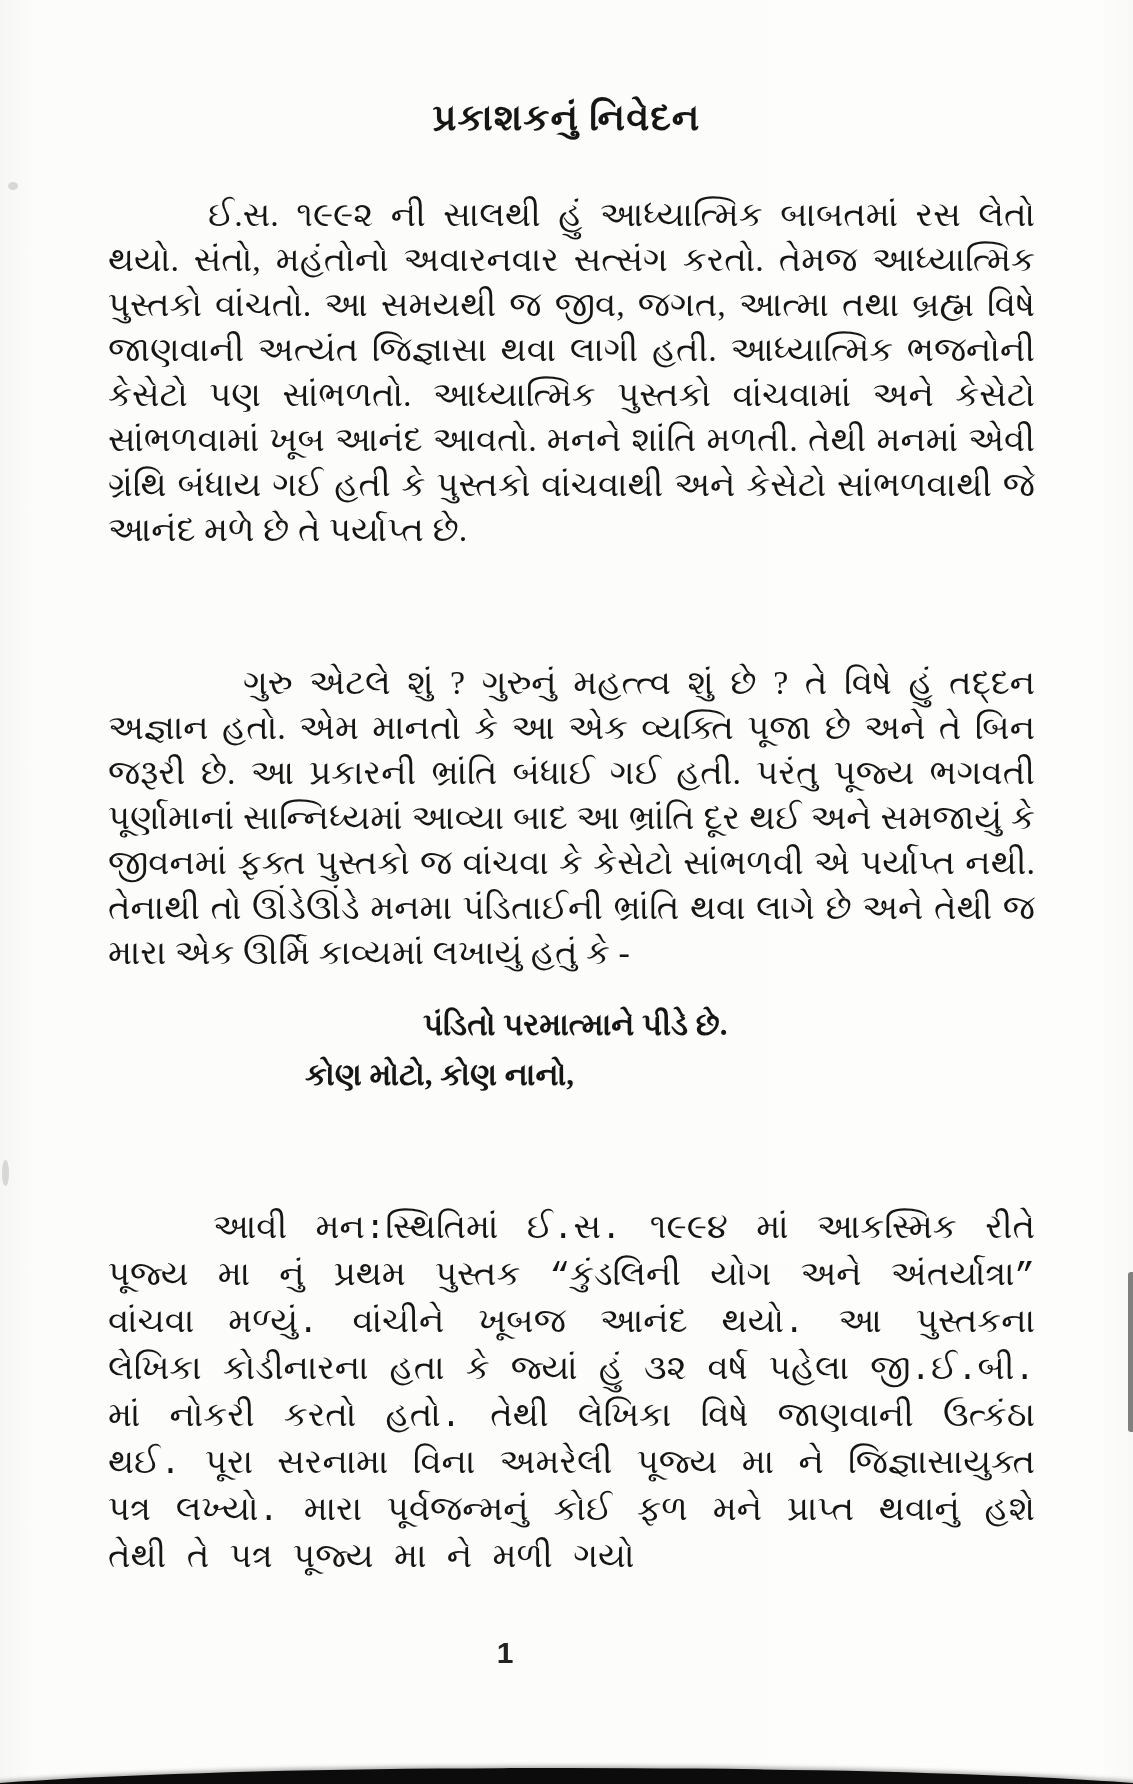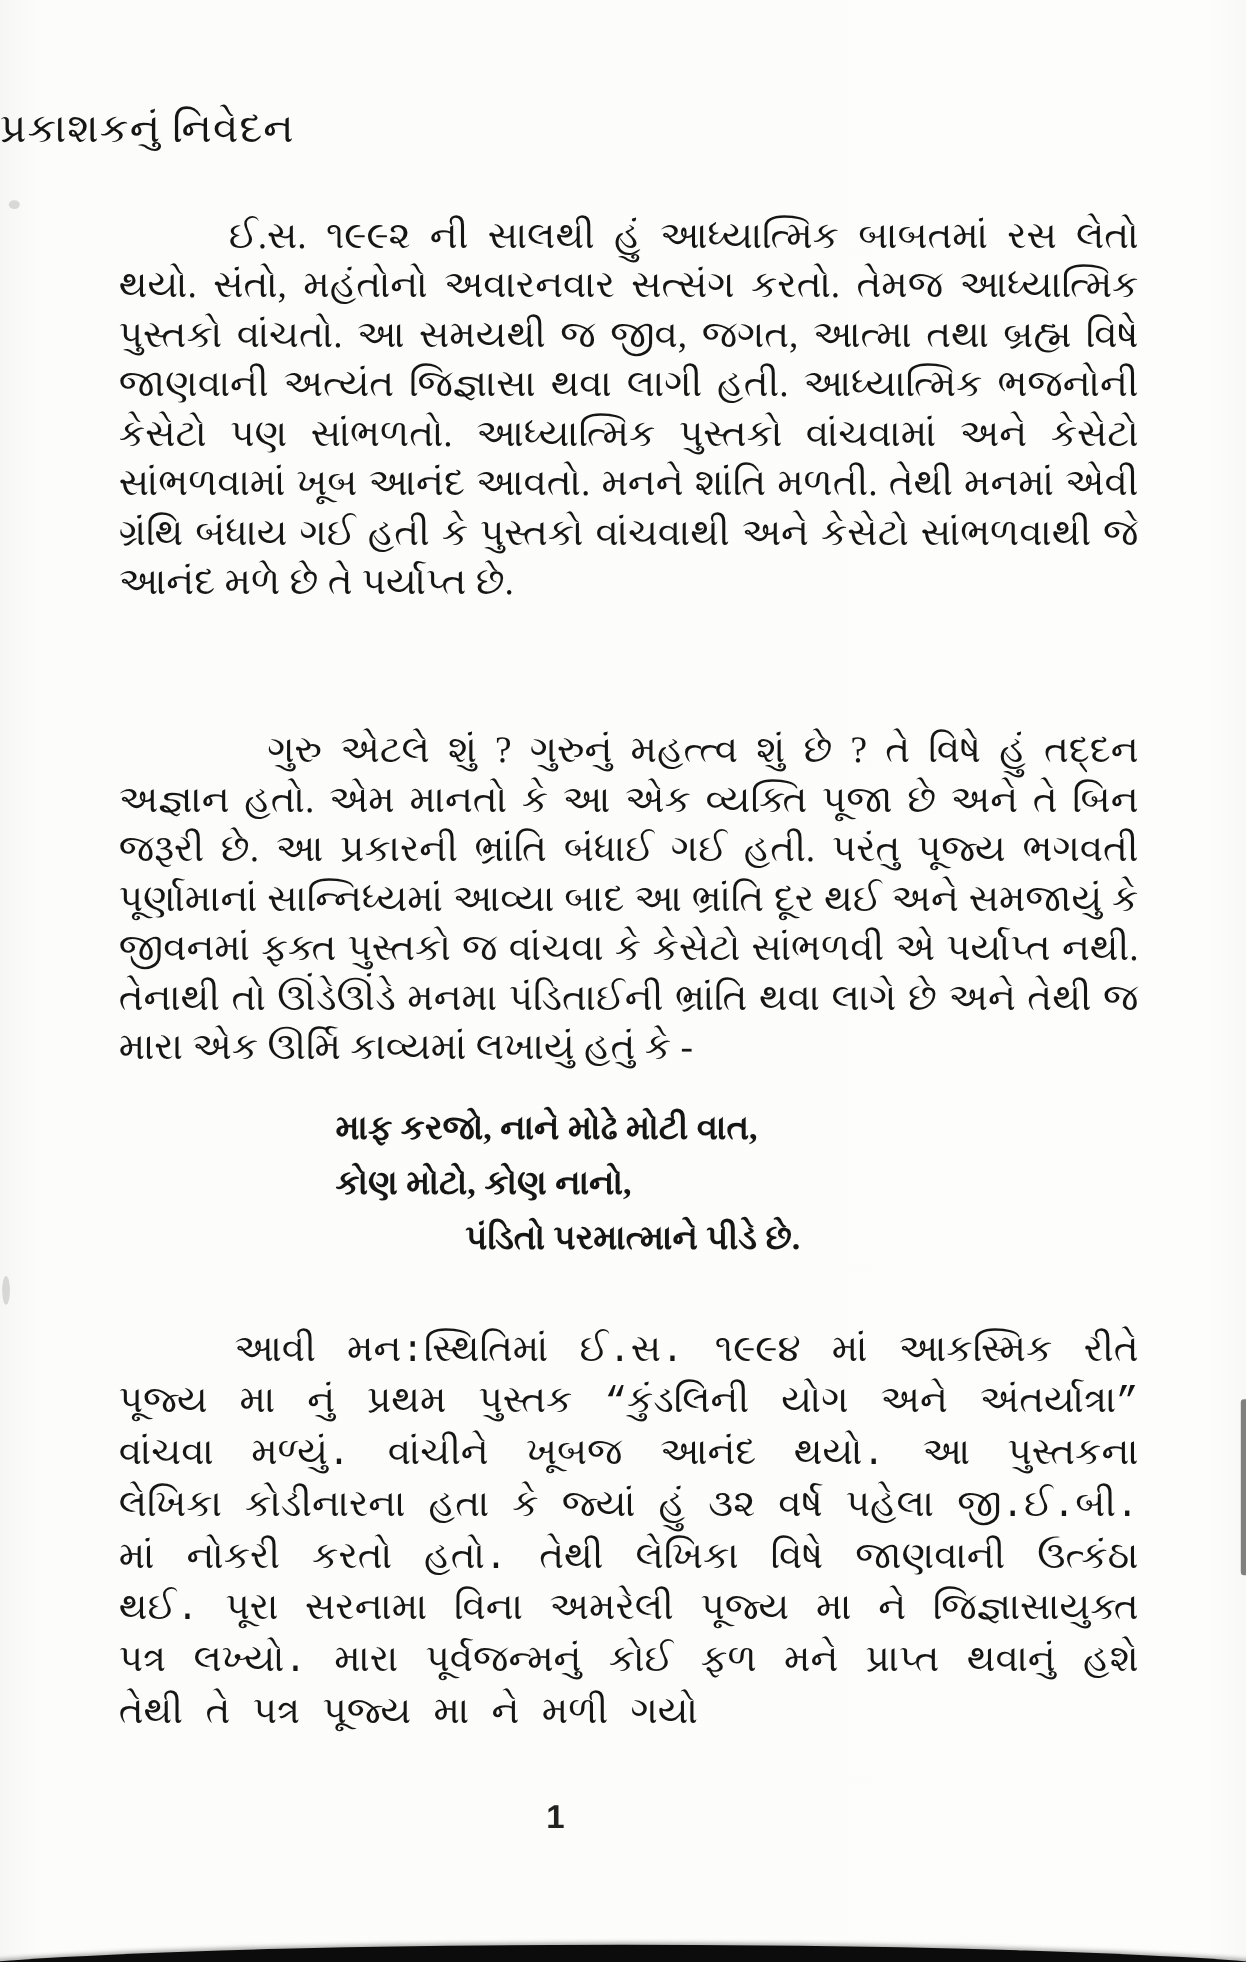--- a/index.html
+++ b/index.html
@@ -16,22 +16,23 @@
     overflow: hidden;
     font-family: "Liberation Serif", "DejaVu Serif", serif;
     color: #161616;
   }
   .title {
     position: absolute;
     top: 96px;
     left: 0;
     width: 100%;
     margin: 0;
+    text-align: center;
     font-size: 37px;
-    font-weight: 400;
+    font-weight: 700;
     letter-spacing: 1px;
   }
   .para {
     position: absolute;
     left: 108px;
     width: 927px;
     margin: 0;
     font-size: 34px;
     line-height: 45px;
     text-align: justify;
@@ -93,23 +94,22 @@
 
 <div class="page">
 
   <h1 class="title">પ્રકાશકનું નિવેદન</h1>
 
   <p class="para para1">ઈ.સ. ૧૯૯૨ ની સાલથી હું આધ્યાત્મિક બાબતમાં રસ લેતો થયો. સંતો, મહંતોનો અવારનવાર સત્સંગ કરતો. તેમજ આધ્યાત્મિક પુસ્તકો વાંચતો. આ સમયથી જ જીવ, જગત, આત્મા તથા બ્રહ્મ વિષે જાણવાની અત્યંત જિજ્ઞાસા થવા લાગી હતી. આધ્યાત્મિક ભજનોની કેસેટો પણ સાંભળતો. આધ્યાત્મિક પુસ્તકો વાંચવામાં અને કેસેટો સાંભળવામાં ખૂબ આનંદ આવતો. મનને શાંતિ મળતી. તેથી મનમાં એવી ગ્રંથિ બંધાય ગઈ હતી કે પુસ્તકો વાંચવાથી અને કેસેટો સાંભળવાથી જે આનંદ મળે છે તે પર્યાપ્ત છે.</p>
 
   <p class="para para2">ગુરુ એટલે શું ? ગુરુનું મહત્ત્વ શું છે ? તે વિષે હું તદ્દન અજ્ઞાન હતો. એમ માનતો કે આ એક વ્યક્તિ પૂજા છે અને તે બિન જરૂરી છે. આ પ્રકારની ભ્રાંતિ બંધાઈ ગઈ હતી. પરંતુ પૂજ્ય ભગવતી પૂર્ણામાનાં સાન્નિધ્યમાં આવ્યા બાદ આ ભ્રાંતિ દૂર થઈ અને સમજાયું કે જીવનમાં ફક્ત પુસ્તકો જ વાંચવા કે કેસેટો સાંભળવી એ પર્યાપ્ત નથી. તેનાથી તો ઊંડેઊંડે મનમા પંડિતાઈની ભ્રાંતિ થવા લાગે છે અને તેથી જ મારા એક ઊર્મિ કાવ્યમાં લખાયું હતું કે -</p>
 
   <div class="poem">
-    <div class="poem-line">માફ કરજો, નાને મોઢે મોટી વાત,</div>
+    <div class="poem-line indented">પંડિતો પરમાત્માને પીડે છે.</div>
     <div class="poem-line">કોણ મોટો, કોણ નાનો,</div>
-    <div class="poem-line indented">પંડિતો પરમાત્માને પીડે છે.</div>
   </div>
 
   <p class="para para3">આવી મન:સ્થિતિમાં ઈ.સ. ૧૯૯૪ માં આકસ્મિક રીતે પૂજ્ય મા નું પ્રથમ પુસ્તક “કુંડલિની યોગ અને અંતર્યાત્રા” વાંચવા મળ્યું. વાંચીને ખૂબજ આનંદ થયો. આ પુસ્તકના લેખિકા કોડીનારના હતા કે જ્યાં હું ૩૨ વર્ષ પહેલા જી.ઈ.બી. માં નોકરી કરતો હતો. તેથી લેખિકા વિષે જાણવાની ઉત્કંઠા થઈ. પૂરા સરનામા વિના અમરેલી પૂજ્ય મા ને જિજ્ઞાસાયુક્ત પત્ર લખ્યો. મારા પૂર્વજન્મનું કોઈ ફળ મને પ્રાપ્ત થવાનું હશે તેથી તે પત્ર પૂજ્ય મા ને મળી ગયો</p>
 
   <div class="page-number">1</div>
 
   <div class="scan-speck speck1"></div>
   <div class="scan-speck speck2"></div>
   <div class="scan-right-edge"></div>
   <div class="scan-bottom-bar"></div>

